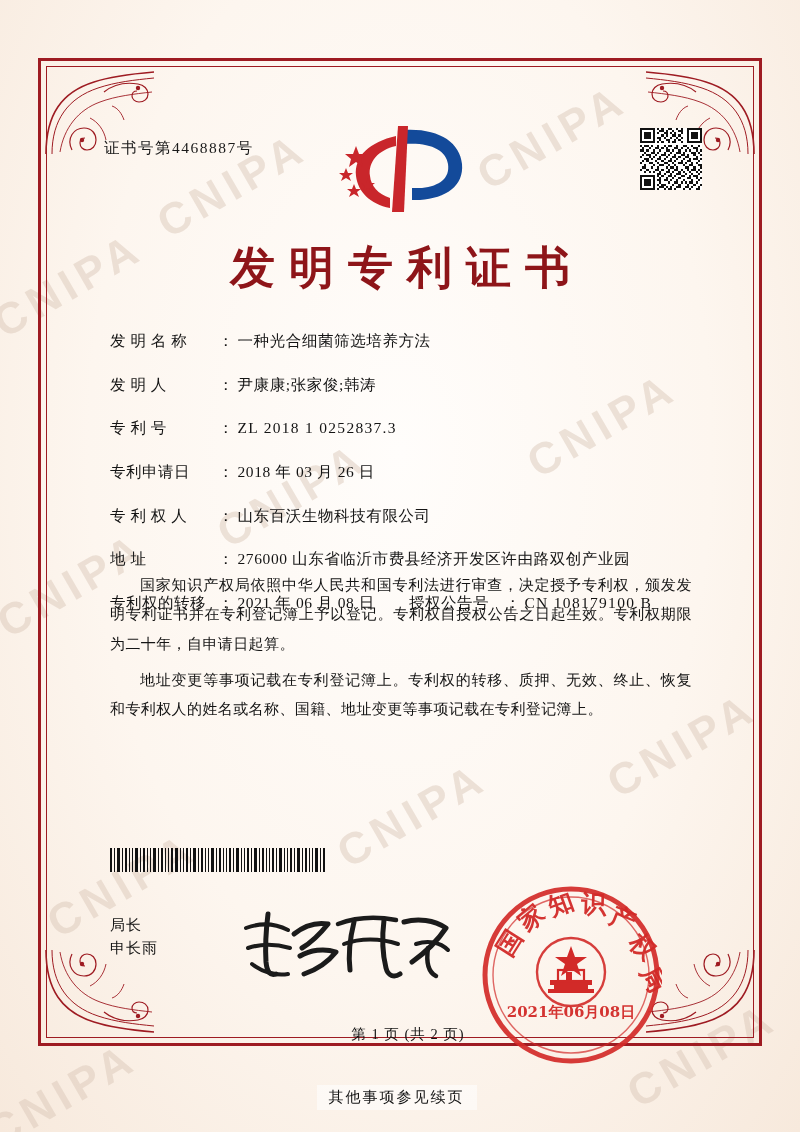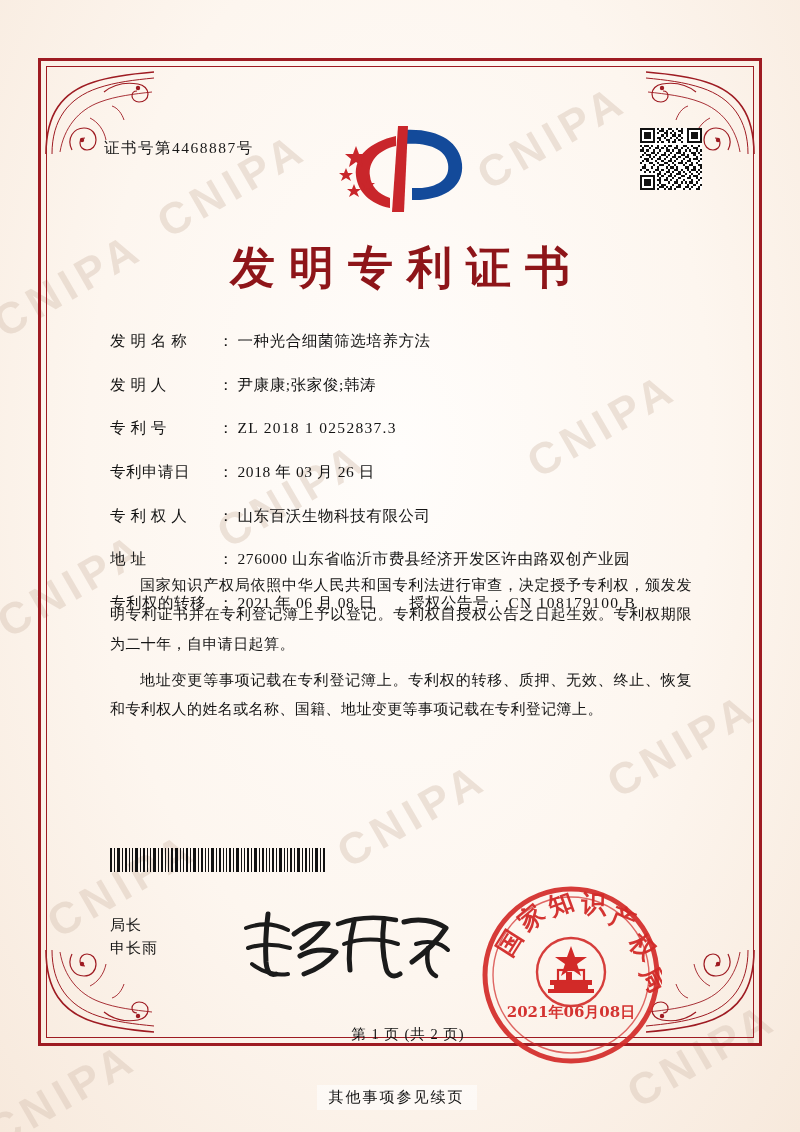--- a/index.html
+++ b/index.html
@@ -147,21 +147,21 @@
     letter-spacing: 1.3px;
   }
   .inline-second {
     display: flex;
     align-items: baseline;
     margin-left: 34px;
   }
   .inline-second .field-label {
     width: auto;
     flex: 0 0 auto;
-    margin-right: 0;
+    margin-right: 16px;
   }
   .paras {
     position: absolute;
     left: 64px;
     right: 62px;
     top: 498px;
     font-size: 15px;
     line-height: 1.95;
     color: #141414;
     text-align: justify;

